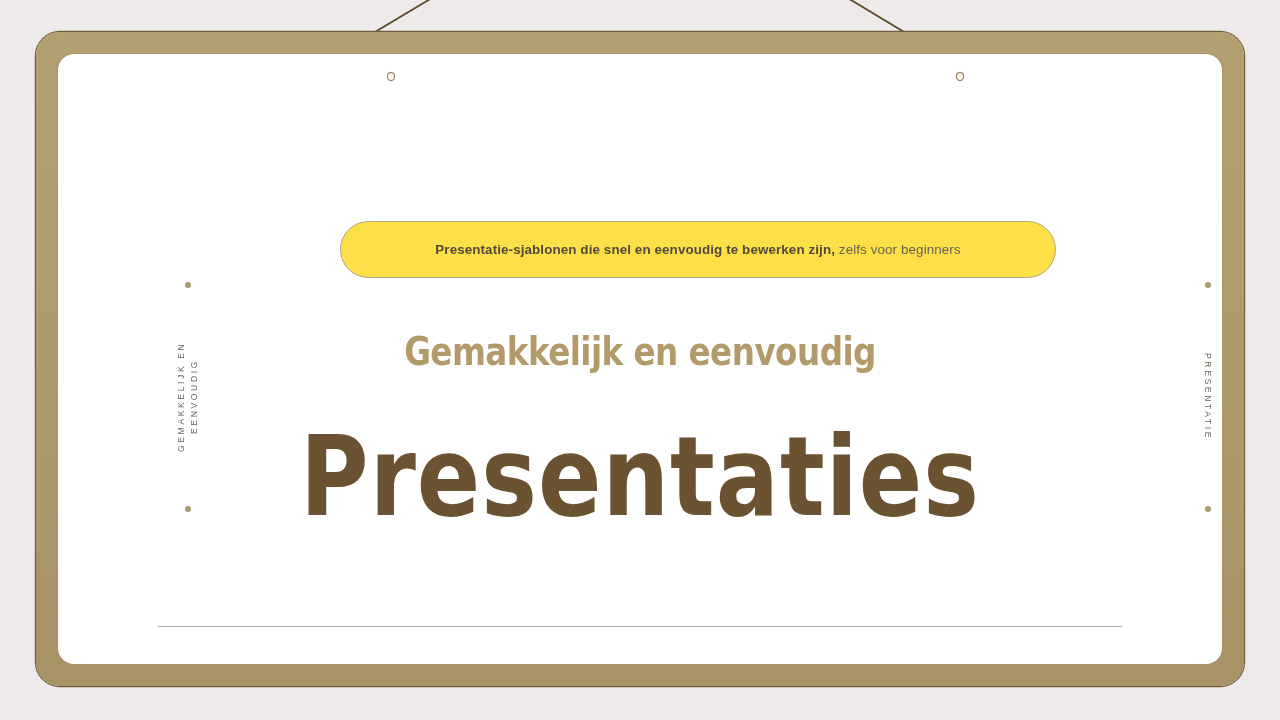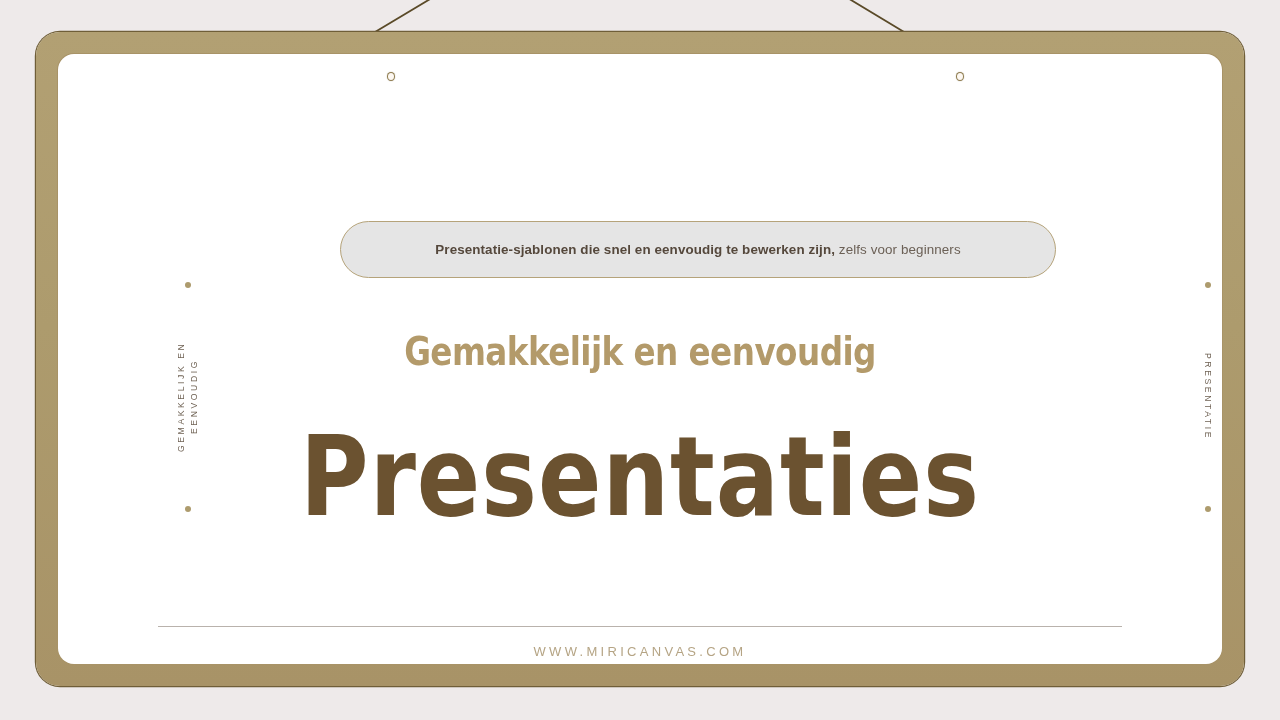--- a/index.html
+++ b/index.html
@@ -65,21 +65,21 @@
   #eyelet-right { left: 920px; top: 40px; }
 
   
   #banner {
     position: absolute;
     left: 282px;
     top: 167px;
     width: 716px;
     height: 57px;
     border-radius: 30px;
-    background: #e5e5e5;
+    background: #fde047;
     border: 1.6px solid #b5a37a;
     display: flex;
     align-items: center;
     justify-content: center;
   }
   #banner-text {
     font-size: 13.4px;
     color: #4b4038;
     letter-spacing: .1px;
     white-space: nowrap;
@@ -231,16 +231,15 @@
 
     <div class="side-rail" id="rail-right">
       <span class="rail-dot"></span>
       <span class="rail-text-wrap">
         <span class="vtext">PRESENTATIE</span>
       </span>
       <span class="rail-dot"></span>
     </div>
 
     <div id="divider"></div>
-    <div id="footer-url">WWW.MIRICANVAS.COM</div>
 
   </div>
 </div>
 
 </body></html>

